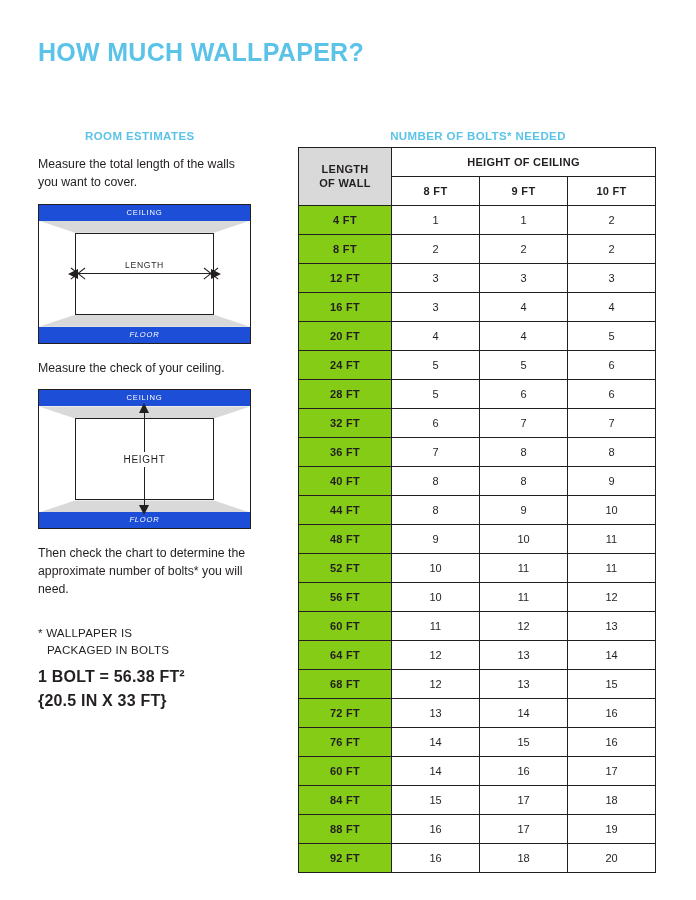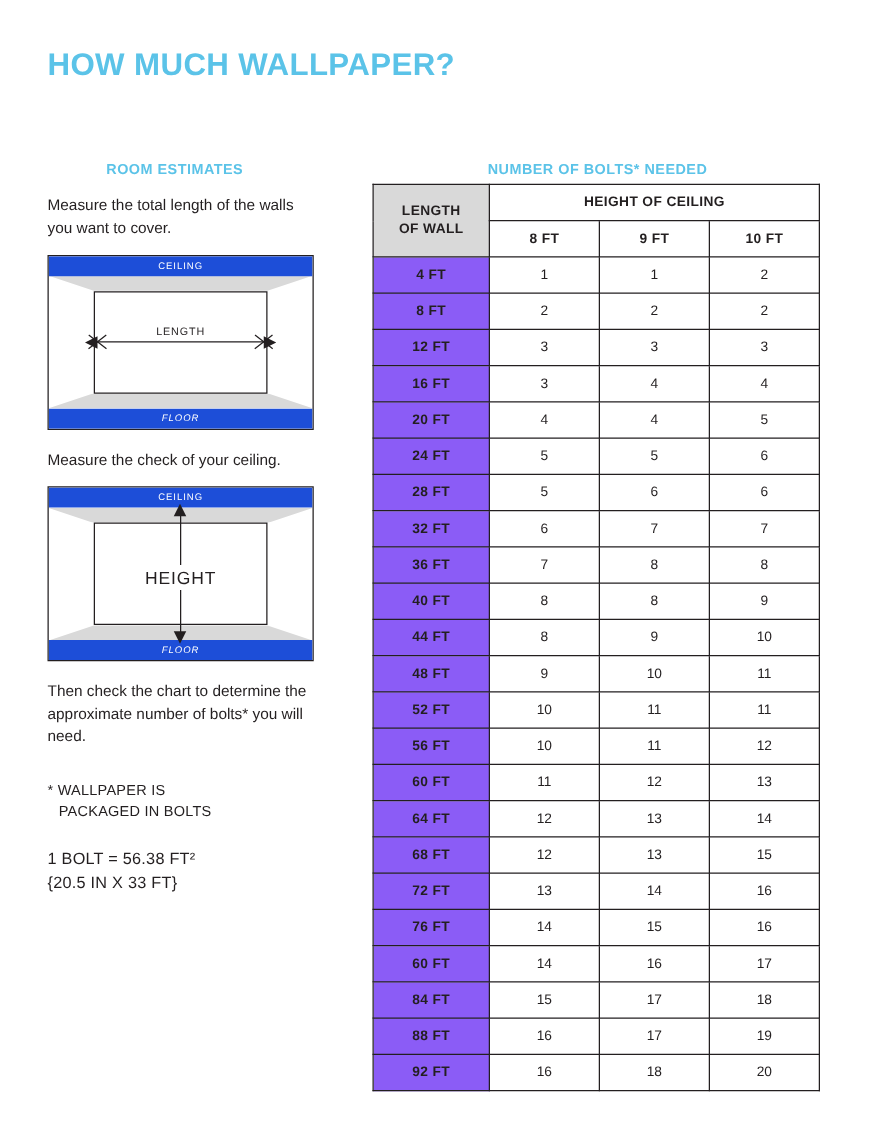--- a/index.html
+++ b/index.html
@@ -187,39 +187,39 @@
   }
   .arrow-v::after {
     bottom: -9px;
     border-top: 10px solid #231f20;
   }
   .ht-label {
     position: absolute;
     left: 50%;
     top: 62px;
     transform: translateX(-50%);
-    font-size: 14px;
+    font-size: 10px;
     letter-spacing: 0.7px;
     background: #ffffff;
     padding: 2px 4px;
     white-space: nowrap;
   }
 
   .note-block {
     margin-top: 26px;
     font-size: 11.6px;
     font-weight: normal;
     line-height: 1.45;
     letter-spacing: 0.2px;
   }
   .note-block .indent { padding-left: 9px; display: block; }
   .bolt-block {
-    margin-top: 18px;
-    font-size: 13px;
-    font-weight: normal;
+    margin-top: 6px;
+    font-size: 16px;
+    font-weight: bold;
     line-height: 1.5;
     letter-spacing: 0.2px;
   }
 
   
   .right-col {
     position: absolute;
     left: 298px;
     top: 130px;
     width: 360px;
@@ -262,21 +262,21 @@
     height: 34px;
   }
   th.sub-head {
     background: #ffffff;
     font-weight: bold;
     font-size: 10.6px;
     letter-spacing: 0.3px;
     height: 26px;
   }
   td.row-label {
-    background: #8b5cf6;
+    background: #84cc16;
     font-weight: bold;
     font-size: 11px;
     letter-spacing: 0.3px;
   }
   td.val {
     background: #ffffff;
     font-size: 11px;
   }
 </style>
 </head>

